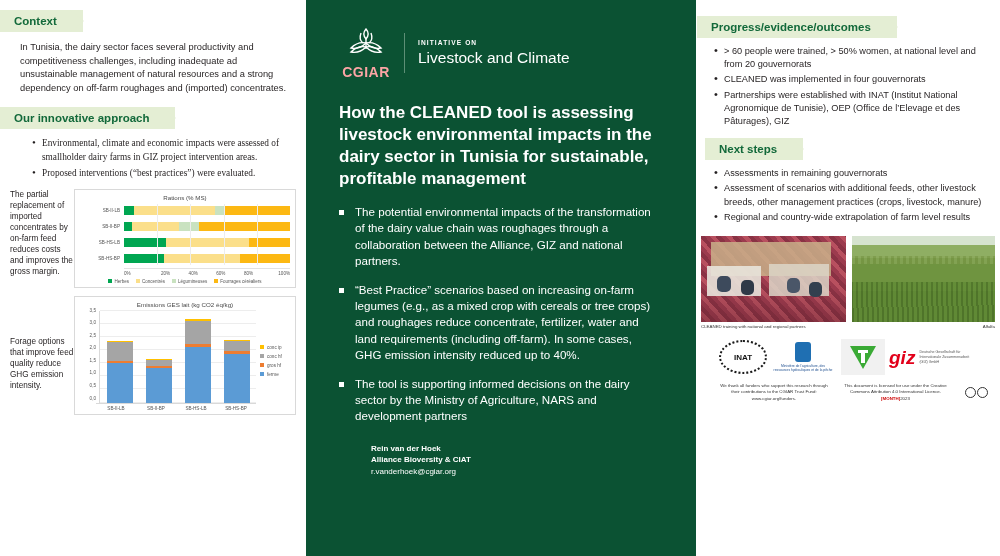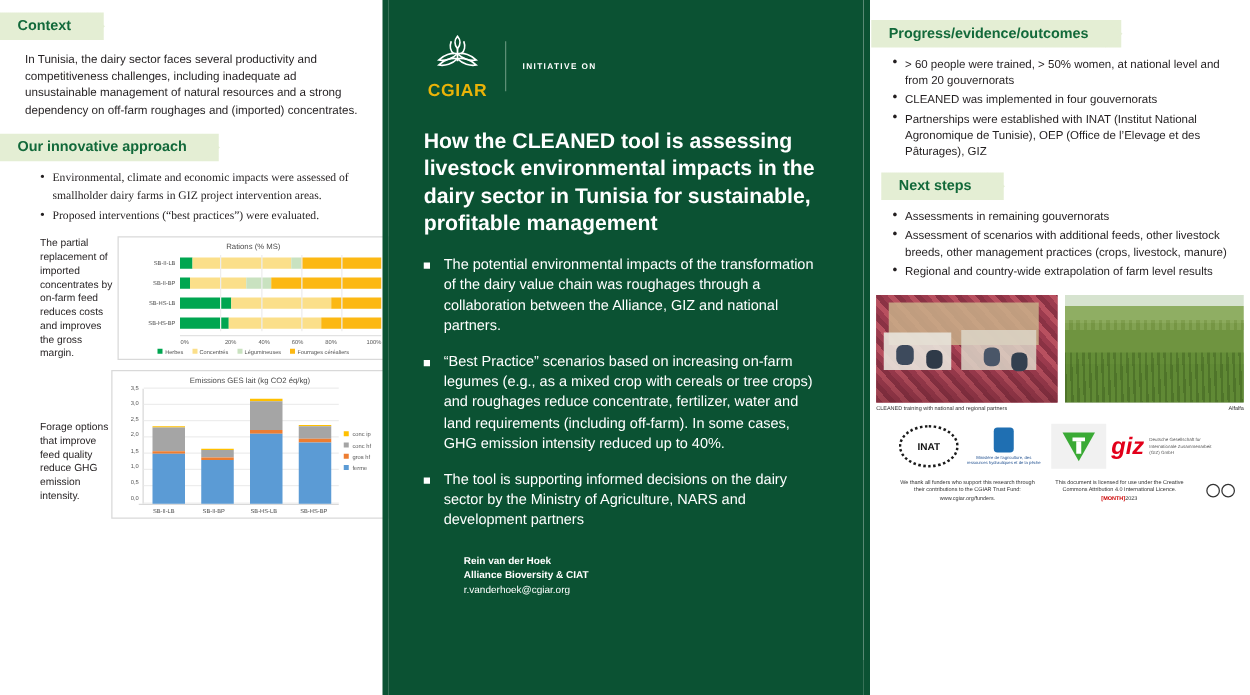--- a/index.html
+++ b/index.html
@@ -33,21 +33,21 @@
   .tab-wrap{padding-left:0;}
 
   
   .l-body{font-size:9.3px;line-height:13.6px;color:#231f20;padding:0 16px 0 20px;}
   .l-body p{margin:9px 0 0 0;}
   ul.bul{margin:8px 0 0 0;padding-left:14px;list-style:none;}
   ul.bul li{position:relative;margin-bottom:3px;font-size:9.3px;line-height:13.4px;padding-left:8px;}
   ul.bul li:before{content:"•";position:absolute;left:-2px;top:-1px;font-size:11px;}
 
   
-  .chart-row{display:flex;align-items:flex-start;margin-top:6px;padding-left:22px;}
+  .chart-row{display:flex;align-items:flex-start;margin-top:6px;}
   .side-note{width:74px;font-size:8.2px;line-height:11px;padding-left:10px;box-sizing:border-box;color:#231f20;}
   .chart-box{width:222px;border:1px solid #d9d9d9;box-sizing:border-box;background:#fff;padding:4px 5px 3px 5px;}
   .chart-title{text-align:center;font-size:6.2px;color:#4a4a4a;margin-bottom:3px;}
   .hbars{position:relative;}
   .hb-row{display:flex;align-items:center;height:13px;margin-bottom:3px;}
   .hb-label{width:40px;text-align:right;font-size:4.6px;color:#555;padding-right:4px;}
   .hb-track{flex:1;display:flex;height:9px;}
   .hb-seg{height:100%;}
   .hb-axis{display:flex;margin-left:44px;border-top:1px solid #e2e2e2;padding-top:2px;}
   .hb-axis span{flex:1;font-size:4.6px;color:#555;text-align:center;}
@@ -70,21 +70,21 @@
   .cc-xaxis{display:flex;justify-content:space-around;margin-left:16px;border-top:1px solid #d9d9d9;padding-top:2px;}
   .cc-xaxis span{font-size:4.6px;color:#555;width:40px;text-align:center;}
   .cc-legend{width:46px;padding-left:4px;display:flex;flex-direction:column;justify-content:center;gap:4px;}
   .cc-legend div{display:flex;align-items:center;font-size:4.6px;color:#555;}
   .cc-legend b{display:inline-block;width:4px;height:4px;margin-right:3px;}
   .cc-outer{display:flex;}
 
   
   .logo-row{display:flex;align-items:center;padding:26px 0 0 28px;}
   .cgiar-mark{width:54px;display:flex;flex-direction:column;align-items:center;}
-  .cg-text{color:#eab308;font-weight:bold;font-size:14px;letter-spacing:.5px;margin-top:2px;}
+  .cg-text{color:#fca5a5;font-weight:bold;font-size:14px;letter-spacing:.5px;margin-top:2px;}
   .logo-div{width:1px;height:40px;background:#5d8f76;margin:0 13px 0 11px;}
   .init-on{color:#fff;font-size:6.6px;letter-spacing:1.1px;font-weight:bold;}
   .init-name{color:#fff;font-size:15.5px;margin-top:3px;}
   .c-title{color:#fff;font-weight:bold;font-size:17px;line-height:22px;padding:22px 36px 0 28px;}
   .c-list{padding:14px 30px 0 28px;margin:0;list-style:none;}
   .c-list li{position:relative;color:#fff;font-size:11.6px;line-height:16.4px;padding-left:16px;margin-bottom:12px;}
   .c-list li:before{content:"";position:absolute;left:0;top:6px;width:5px;height:5px;background:#fff;}
   .author{padding:6px 0 0 60px;color:#fff;font-size:8px;line-height:11.5px;}
   .author .b{font-weight:bold;}
 
@@ -301,20 +301,21 @@
             <path d="M24 17 c5 -1 11 1 15 5 c-5 1 -11 -1 -15 -5 z"></path>
             <path d="M24 21 c-5 -1 -11 1 -15 5 c5 1 11 -1 15 -5 z"></path>
             <path d="M24 21 c5 -1 11 1 15 5 c-5 1 -11 -1 -15 -5 z"></path>
           </g>
         </svg>
         <div class="cg-text">CGIAR</div>
       </div>
       <div class="logo-div"></div>
       <div>
         <div class="init-on">INITIATIVE ON</div>
+        <div class="init-name">Livestock and Climate</div>
       </div>
     </div>
 
     <div class="c-title">How the CLEANED tool is assessing livestock environmental impacts in the dairy sector in Tunisia for sustainable, profitable management</div>
 
     <ul class="c-list">
       <li>The potential environmental impacts of the transformation of the dairy value chain was roughages through a collaboration between the Alliance, GIZ and national partners.</li>
       <li>“Best Practice” scenarios based on increasing on-farm legumes (e.g., as a mixed crop with cereals or tree crops) and roughages reduce concentrate, fertilizer, water and land requirements (including off-farm). In some cases, GHG emission intensity reduced up to 40%.</li>
       <li>The tool is supporting informed decisions on the dairy sector by the Ministry of Agriculture, NARS and development partners</li>
     </ul>

